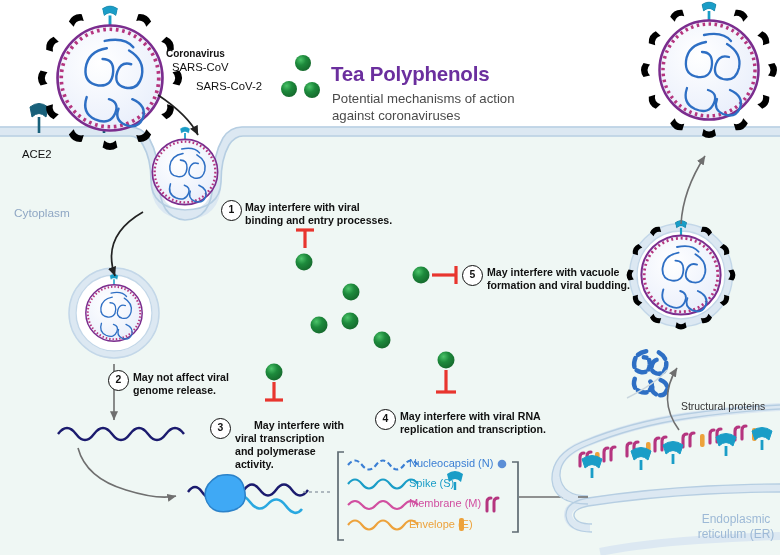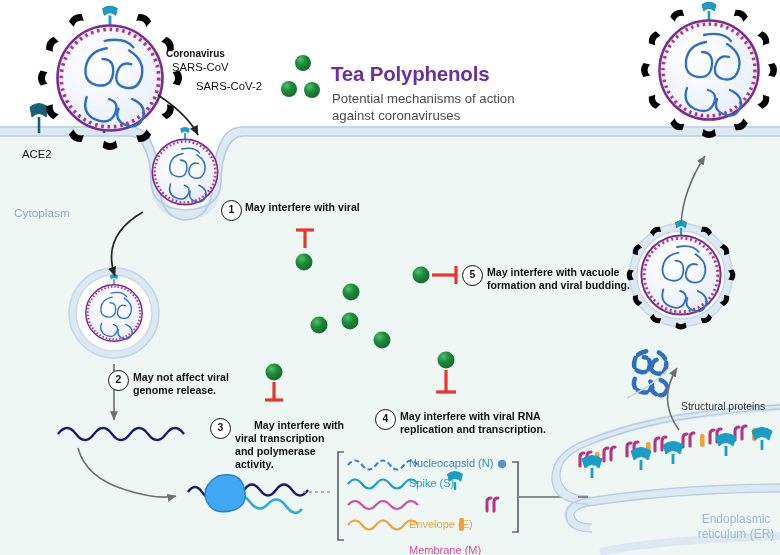--- a/index.html
+++ b/index.html
@@ -15,21 +15,21 @@
   .sub{color:#4a4a4a;font-size:13.2px;line-height:17px;}
   .corona-h{font-weight:bold;font-size:10px;color:#111;}
   .corona-s{font-size:11.3px;color:#111;line-height:14.5px;}
   .ace2{font-size:11.3px;color:#111;}
   .cyto{font-size:11.8px;color:#8fa7c4;}
   .er{font-size:12px;color:#9db9d6;line-height:15px;text-align:center;}
   .struct{font-size:10.4px;color:#333;}
   .ann{font-weight:bold;font-size:10.6px;color:#111;line-height:12.6px;}
   .leg{font-size:11px;}
   .leg-n{color:#3b7fd4;}.leg-s{color:#1a9dc7;}
-  .leg-m{color:#d14fa0;margin-top:47px;}.leg-e{color:#eda23b;}
+  .leg-m{color:#d14fa0;}.leg-e{color:#eda23b;}
   .numcirc{
     position:absolute;width:19px;height:19px;border-radius:50%;
     border:1.6px solid #111;background:#fff;color:#111;
     font-size:10.4px;font-weight:bold;text-align:center;line-height:17px;
   }
 </style>
 </head>
 <body>
 
 <div id="stage">
@@ -332,20 +332,21 @@
 <div class="txt corona-s" style="left:172px;top:79px;margin-left:24px;">SARS-CoV-2</div>
 
 <div class="txt ace2" style="left:22px;top:148px;">ACE2</div>
 <div class="txt cyto" style="left:14px;top:206px;">Cytoplasm</div>
 <div class="txt er" style="left:694px;top:512px;width:84px;">Endoplasmic</div>
 <div class="txt er" style="left:688px;top:527px;width:96px;">reticulum (ER)</div>
 <div class="txt struct" style="left:681px;top:401px;text-align:right;">Structural proteins</div>
 
 <div class="numcirc" style="left:221px;top:200px;">1</div>
 <div class="txt ann" style="left:245px;top:201px;">May interfere with viral</div>
+<div class="txt ann" style="left:245px;top:214px;">binding and entry processes.</div>
 
 <div class="numcirc" style="left:108px;top:370px;">2</div>
 <div class="txt ann" style="left:133px;top:371px;">May not affect viral</div>
 <div class="txt ann" style="left:133px;top:384px;">genome release.</div>
 
 <div class="numcirc" style="left:210px;top:418px;">3</div>
 <div class="txt ann" style="left:235px;top:419px;padding-left:19px;">May interfere with</div>
 <div class="txt ann" style="left:235px;top:432px;">viral transcription</div>
 <div class="txt ann" style="left:235px;top:445px;">and polymerase</div>
 <div class="txt ann" style="left:235px;top:458px;">activity.</div>

